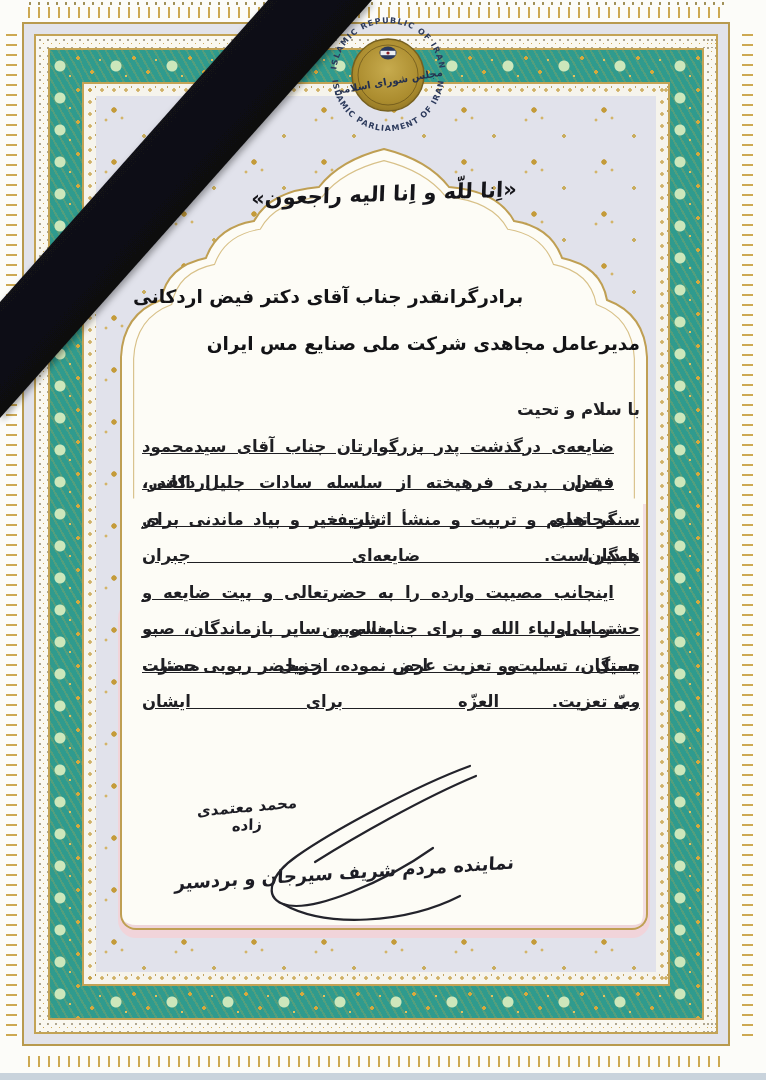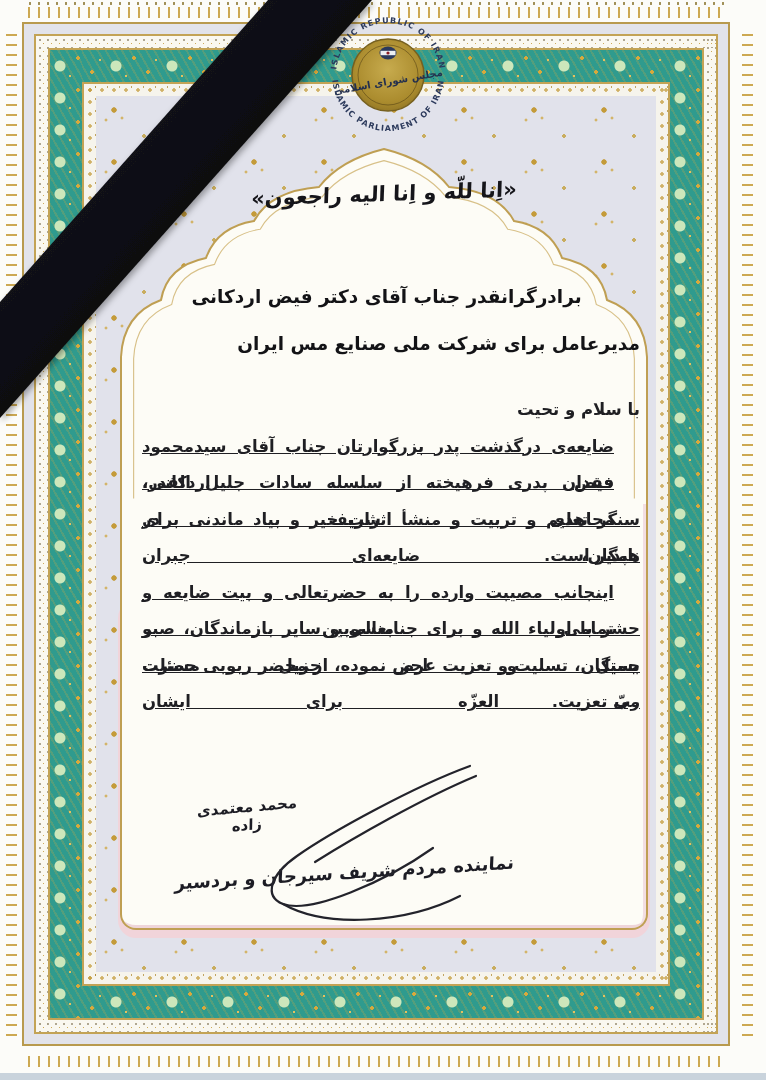--- a/index.html
+++ b/index.html
@@ -85,21 +85,21 @@
     background:#fdfcf6;border-left:2px solid #bf9f53;border-right:2px solid #bf9f53;
     border-bottom:2px solid #bf9f53;border-radius:0 0 16px 16px;box-sizing:border-box;
     box-shadow:inset 0 -9px 0 -6px #efd5da, inset -9px 0 0 -6px #f3dee2;}
   .arch-svg{position:absolute;left:120px;top:142px;width:528px;height:362px;}
 
   
   .fa{direction:rtl;color:#1f1f23;}
   .verse{position:absolute;left:214px;top:182px;width:340px;text-align:center;
     font-size:21px;font-weight:700;color:#15151a;
     transform:rotate(-2deg) skewX(-4deg);}
-  .h1{position:absolute;left:133px;right:126px;top:286px;text-align:center;
+  .h1{position:absolute;left:133px;right:126px;top:286px;text-align:left;
     font-size:18.5px;font-weight:700;color:#131316;}
   .h2{position:absolute;left:133px;right:126px;top:333px;text-align:right;
     font-size:18.5px;font-weight:700;color:#131316;}
   .bodytext{position:absolute;left:133px;right:126px;top:392px;}
   .line{height:36.5px;line-height:36.5px;font-size:16.5px;font-weight:700;
     text-align:right;white-space:nowrap;margin-left:9px;}
   .line.j{white-space:normal;text-align:justify;text-align-last:justify;text-decoration:underline;}
   .line.ind{padding-right:26px;}
 
   
@@ -146,21 +146,21 @@
   <div class="panel-rect"></div>
   <svg class="arch-svg" viewBox="0 0 528 362">
     <path d="M1,362 L1,215 Q3,172 41,158 Q47,124 86,116 Q97,85 134,79 Q150,49 199,45 Q220,18 264,7
              Q308,18 329,45 Q378,49 394,79 Q431,85 442,116 Q481,124 487,158 Q525,172 527,215 L527,362" fill="#fdfcf6" stroke="#bf9f53" stroke-width="2"></path>
     <path d="M1,362 L1,215 Q3,172 41,158 Q47,124 86,116 Q97,85 134,79 Q150,49 199,45 Q220,18 264,7
              Q308,18 329,45 Q378,49 394,79 Q431,85 442,116 Q481,124 487,158 Q525,172 527,215 L527,362" fill="none" stroke="#d8c189" stroke-width="1.2" transform="translate(264,12) scale(0.952) translate(-264,0)"></path>
   </svg>
 
   <div class="verse fa">«اِنا للّه و اِنا الیه راجعون»</div>
   <div class="h1 fa">برادرگرانقدر جناب آقای دکتر فیض اردکانی</div>
-  <div class="h2 fa">مدیرعامل برای شرکت ملی صنایع مس ایران</div>
+  <div class="h2 fa">مدیرعامل مجاهدی شرکت ملی صنایع مس ایران</div>
 
   <div class="bodytext fa">
     <div class="line">با سلام و تحیت</div>
     <div class="line j ind">ضایعه‌ی درگذشت پدر بزرگوارتان جناب آقای سیدمحمود فیض اردکانی،</div>
     <div class="line j ind">فقدان پدری فرهیخته از سلسله سادات جلیل القدر، مجاهدی شریف در</div>
     <div class="line j">سنگر تعلیم و تربیت و منشأ اثرات خیر و بیاد ماندنی برای همگان، ضایعه‌ای جبران</div>
     <div class="line">ناپذیر است.</div>
     <div class="line j ind">اینجانب مصیبت وارده را به حضرتعالی و بیت ضایعه و تمامی منسوبین و</div>
     <div class="line j">حشر با اولیاء الله و برای جنابعالی و سایر بازماندگان، صبر جمیل و اجر جزیل مسئلت</div>
     <div class="line j">بستگان، تسلیت و تعزیت عرض نموده، از محضر ربوبی حضرت ربّ العزّه برای ایشان</div>

